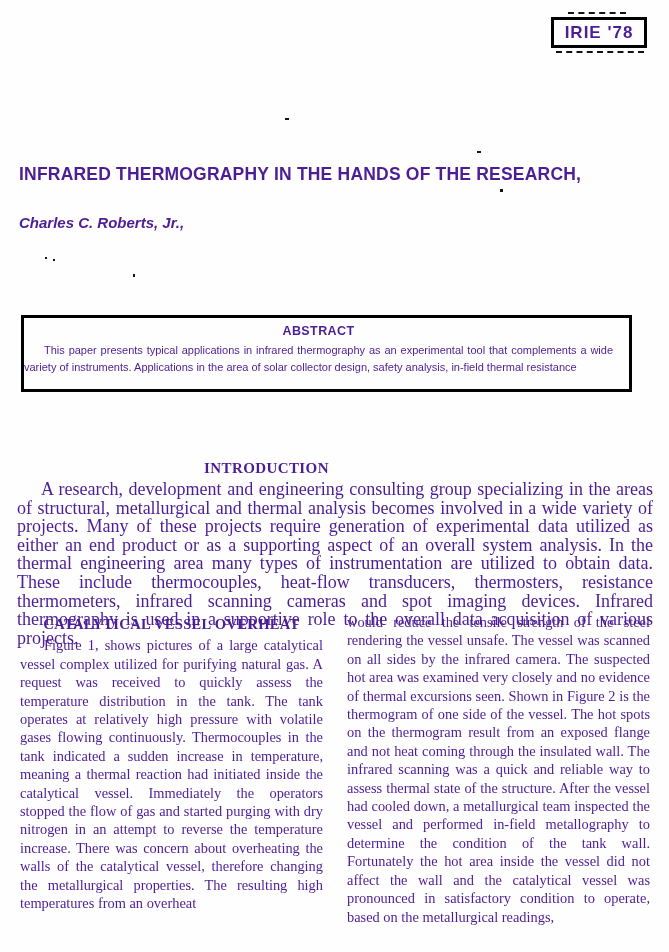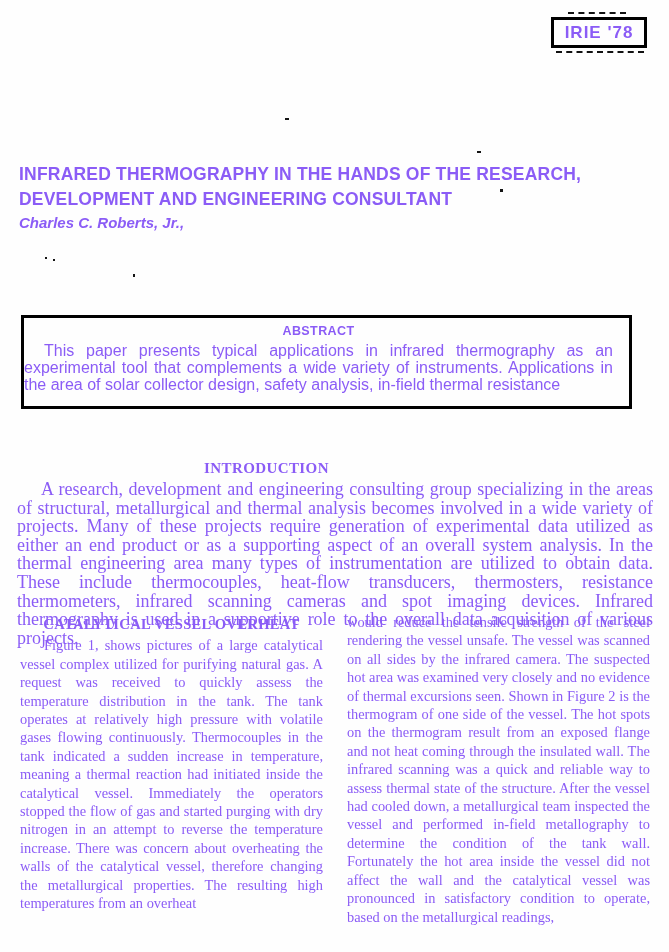--- a/index.html
+++ b/index.html
@@ -1,21 +1,21 @@
 <!DOCTYPE html>
 <html><head>
 <meta charset="utf-8">
 <style>
   html, body { margin: 0; padding: 0; background: #ffffff; }
   .page {
     position: relative;
     width: 669px;
     height: 952px;
     background: #fefefe;
-    color: #8b5cf6;
+    color: #4c1d95;
     overflow: hidden;
     font-family: "Liberation Serif", serif;
   }
 
   
   .badge {
     position: absolute;
     left: 551px; top: 17px;
     width: 90px; height: 25px;
     border: 3px solid #000;
@@ -64,21 +64,21 @@
   .abstract-heading {
     text-align: center;
     font-weight: bold;
     font-size: 12.5px;
     letter-spacing: 0.4px;
     margin-bottom: 4px;
   }
   .abstract-cols { display: flex; gap: 20px; }
   .abstract-col {
     flex: 1;
-    font-size: 16px;
+    font-size: 11px;
     line-height: 17px;
     text-align: justify;
   }
   .abstract-col.first { text-indent: 20px; }
 
   
   .intro-heading {
     position: absolute;
     left: 0; top: 460px;
     width: 533px;
@@ -146,21 +146,20 @@
 
   <div class="speck" style="left:285px;top:118px;width:4px;height:2px;"></div>
   <div class="speck" style="left:477px;top:151px;width:4px;height:2px;"></div>
   <div class="speck" style="left:500px;top:189px;width:3px;height:3px;"></div>
   <div class="speck" style="left:45px;top:257px;width:2px;height:2px;"></div>
   <div class="speck" style="left:53px;top:259px;width:2px;height:2px;"></div>
   <div class="speck" style="left:133px;top:274px;width:2px;height:3px;"></div>
 
   <div class="title">
     <div>INFRARED THERMOGRAPHY IN THE HANDS OF THE RESEARCH,</div>
-    <div>DEVELOPMENT AND ENGINEERING CONSULTANT</div>
   </div>
   <div class="author">Charles C. Roberts, Jr.,</div>
 
   <div class="abstract-box">
     <div class="abstract-heading">ABSTRACT</div>
     <div class="abstract-cols">
       <div class="abstract-col first">This paper presents typical applications in infrared thermography as an experimental tool that complements a wide variety of instruments. Applications in the area of solar collector design, safety analysis, in-field thermal resistance</div>
     </div>
   </div>
 

